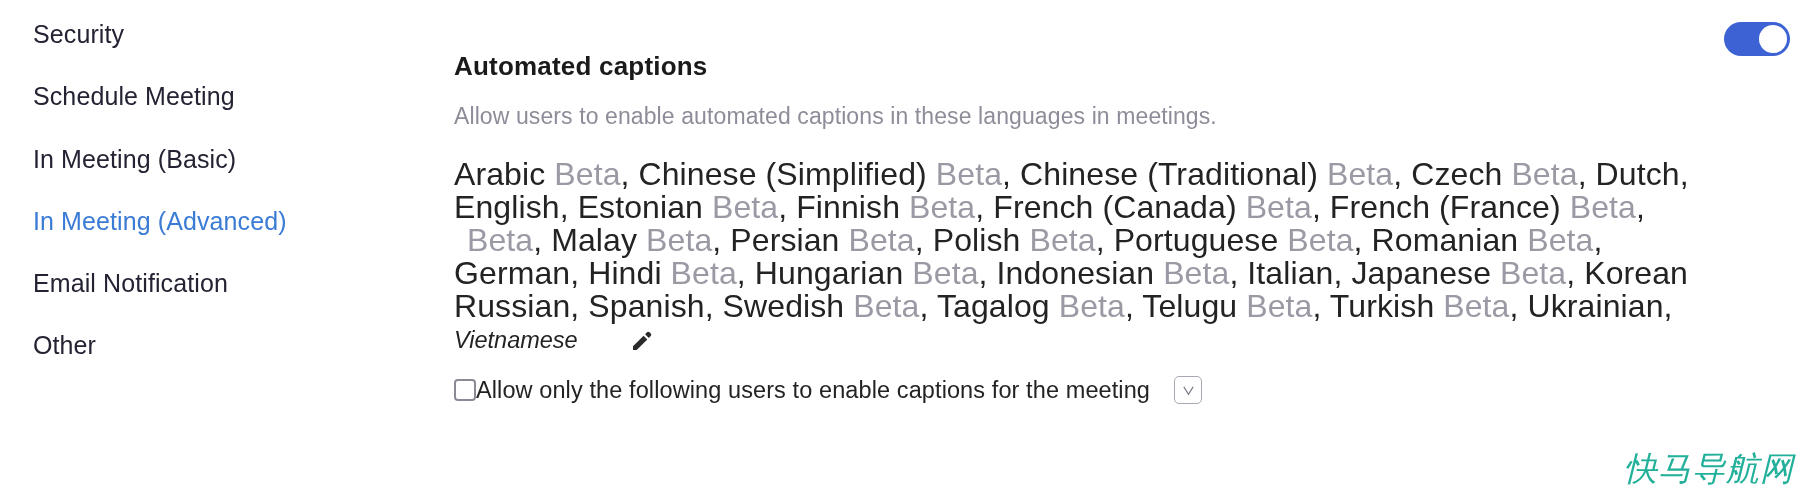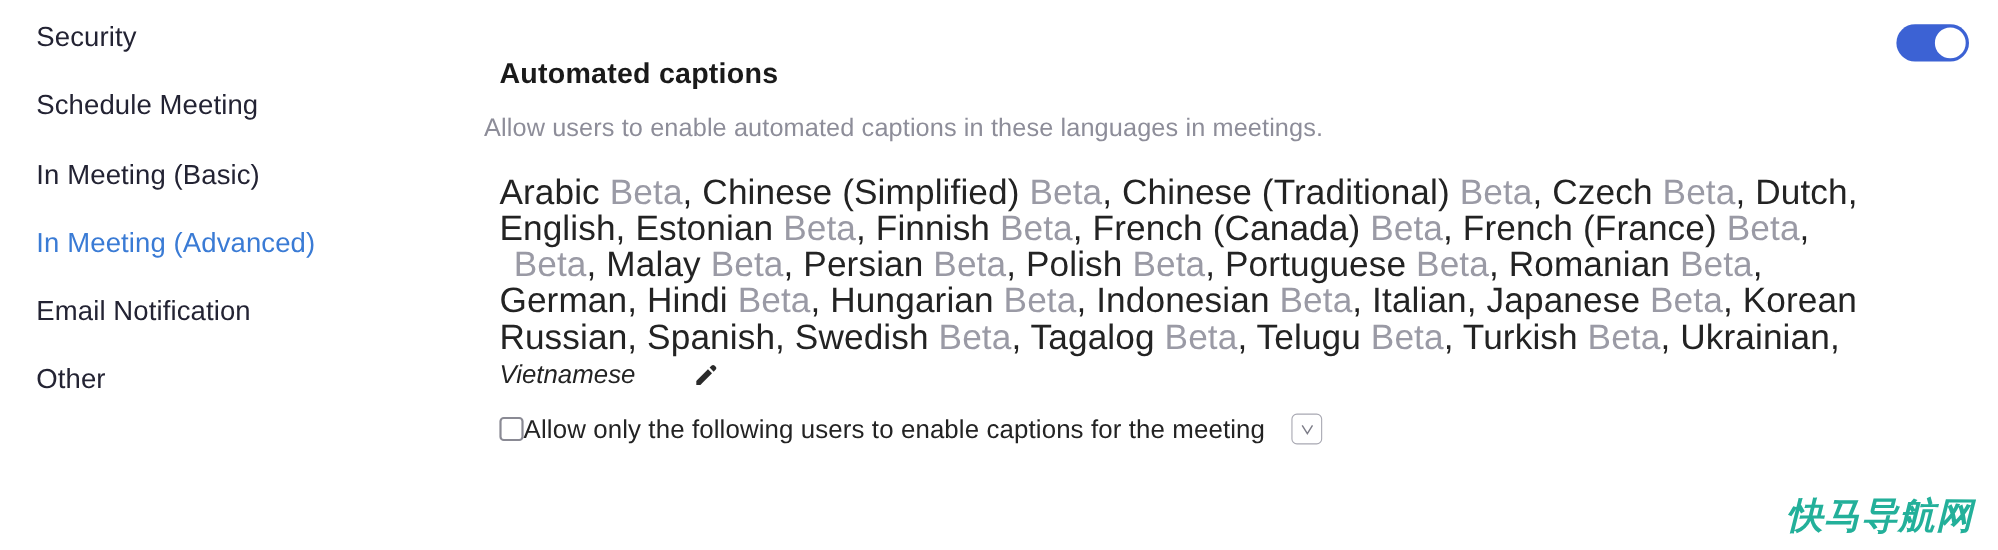--- a/index.html
+++ b/index.html
@@ -55,21 +55,21 @@
     left: 14px;
     top: 29px;
     font-size: 26px;
     font-weight: bold;
     color: #1a1a1a;
     letter-spacing: 0.2px;
   }
 
   .section-desc {
     position: absolute;
-    left: 0;
+    left: 14px;
     top: 80px;
     font-size: 23px;
     color: #8d8d99;
     letter-spacing: 0.1px;
   }
 
   
   .toggle {
     position: absolute;
     left: 1284px;
@@ -164,21 +164,21 @@
     color: #7d7d88;
     flex: none;
   }
 
   
   .watermark {
     position: absolute;
     right: 22px;
     bottom: 8px;
     font-size: 33px;
-    font-weight: bold;
+    font-weight: normal;
     font-style: italic;
     color: #23b09a;
     letter-spacing: 1px;
     font-family: "DejaVu Sans", sans-serif;
   }
 </style>
 </head>
 <body>
 
 <div class="page">

